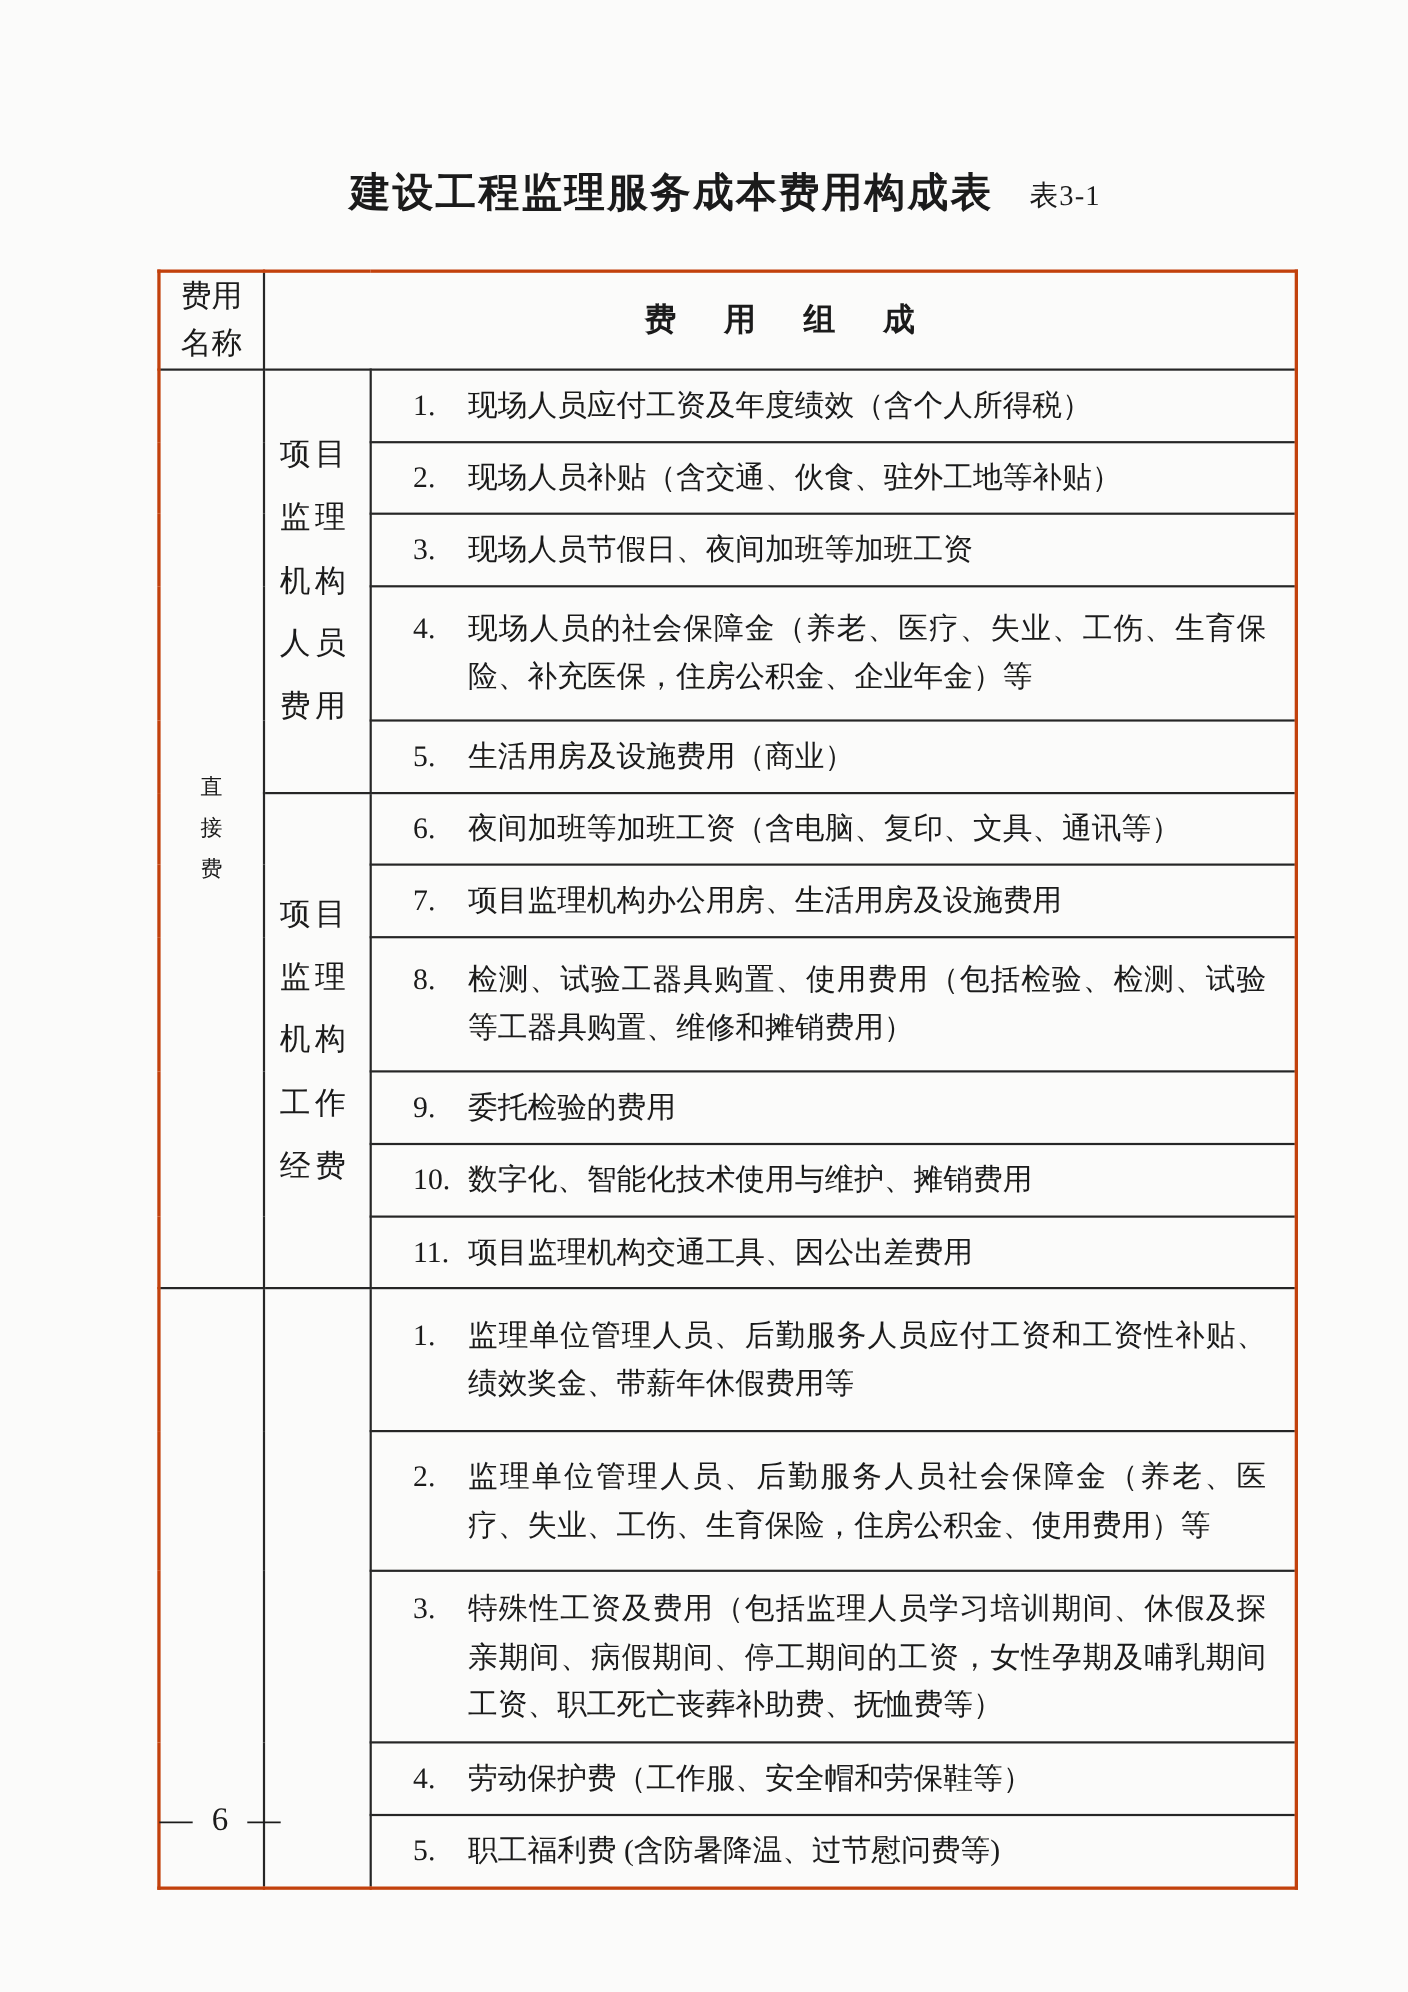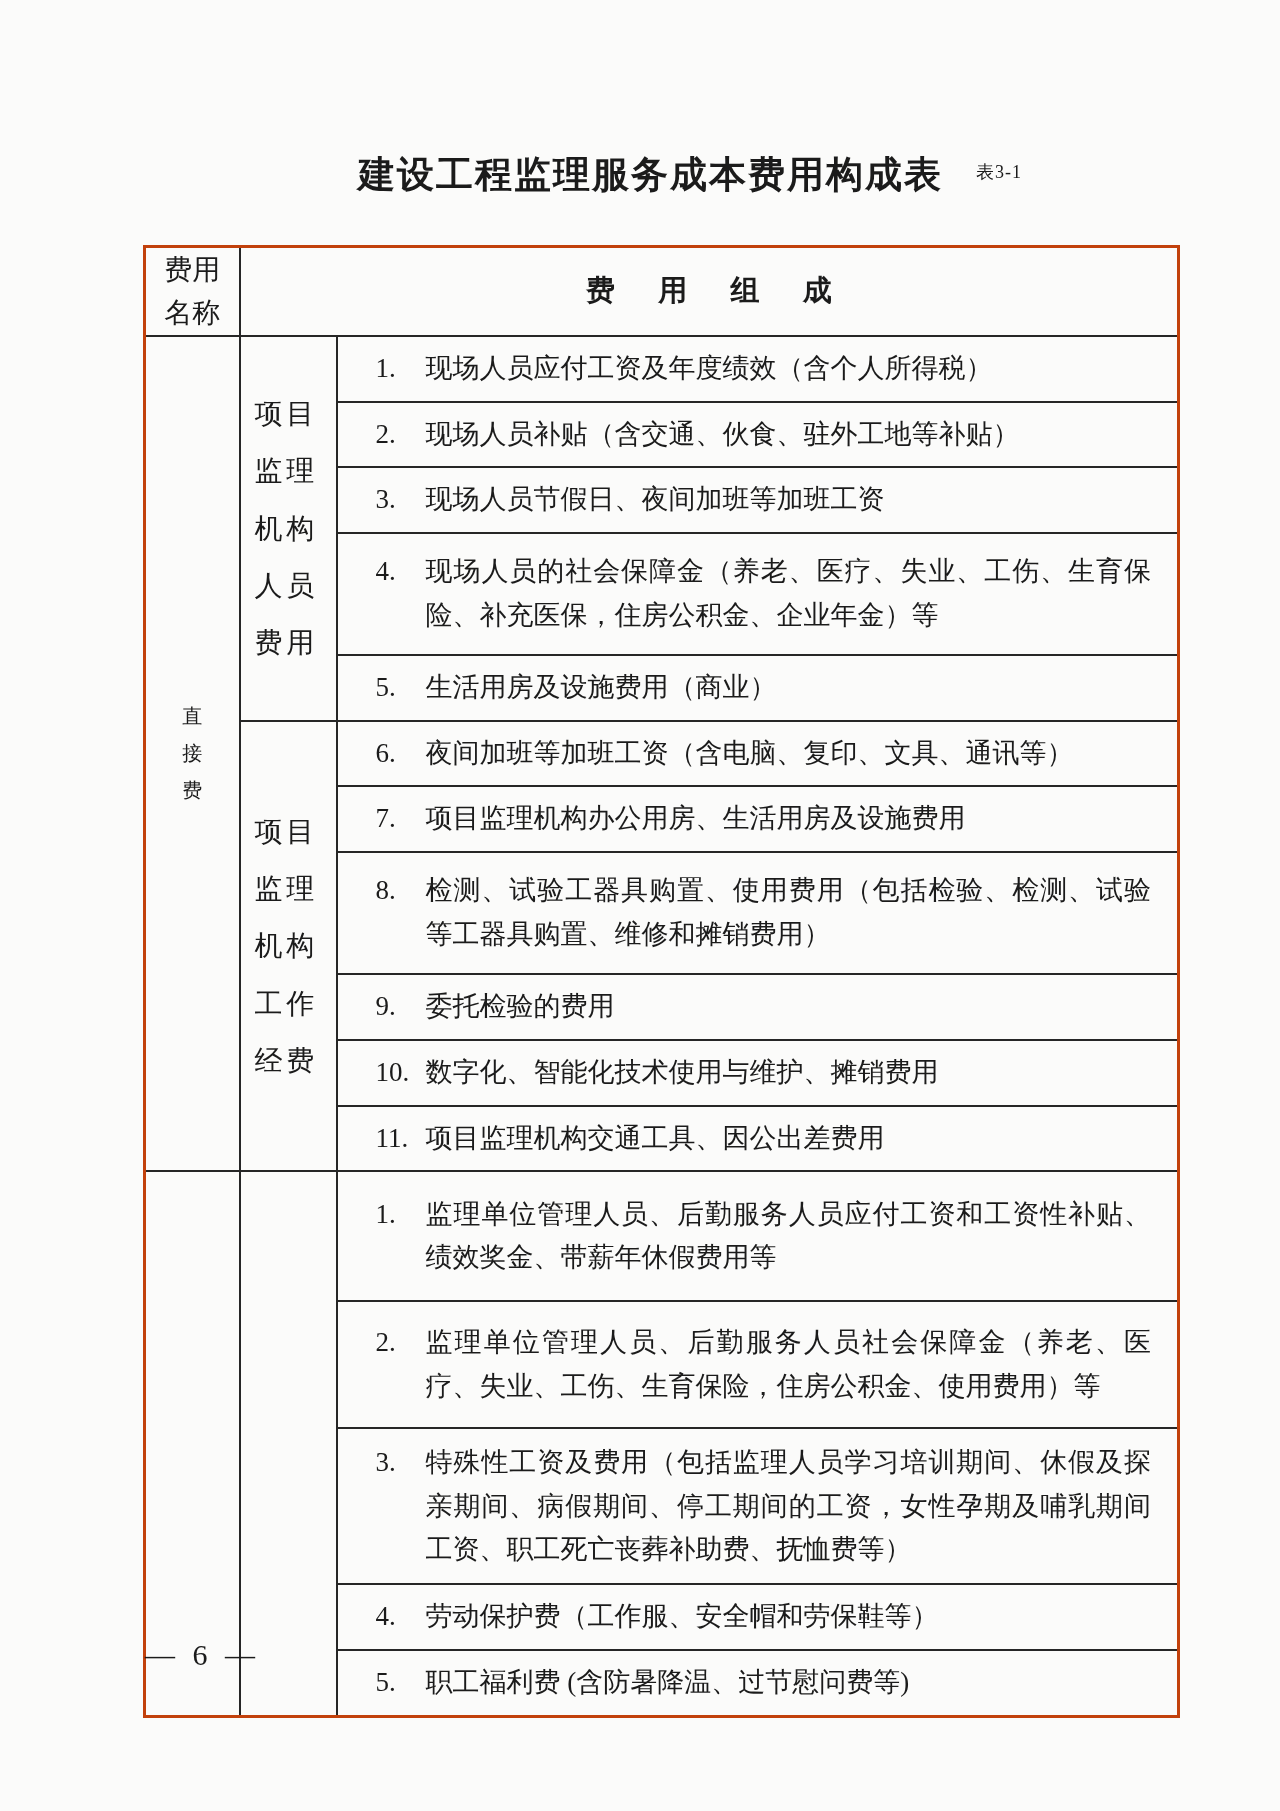--- a/index.html
+++ b/index.html
@@ -7,30 +7,30 @@
     width:1280px;height:1811px;
     background:#fbfbfa;
     font-family:"Liberation Serif","DejaVu Serif",serif;
     color:#1b1b1b;
     position:relative;
     -webkit-font-smoothing:antialiased;
   }
   .page{position:absolute;inset:0;}
 
   
-  .doc-header{position:absolute;left:0;top:0;width:1112px;height:245px;margin-left:40px;}
+  .doc-header{position:absolute;left:0;top:0;width:1112px;height:245px;}
   .doc-title{
     position:absolute;left:318px;top:150px;
     font-family:"Liberation Sans","DejaVu Sans",sans-serif;
     font-weight:bold;font-size:37px;letter-spacing:2px;
     white-space:nowrap;
   }
   .table-label{
     position:absolute;left:936px;top:160px;
-    font-size:18px;letter-spacing:1px;white-space:nowrap;
+    font-size:26px;letter-spacing:1px;white-space:nowrap;
   }
 
   
   table.fee{
     position:absolute;left:143px;top:245px;
     width:1034px;
     border-collapse:collapse;table-layout:fixed;
     border:3px solid #c2410c;
   }
   table.fee td{

